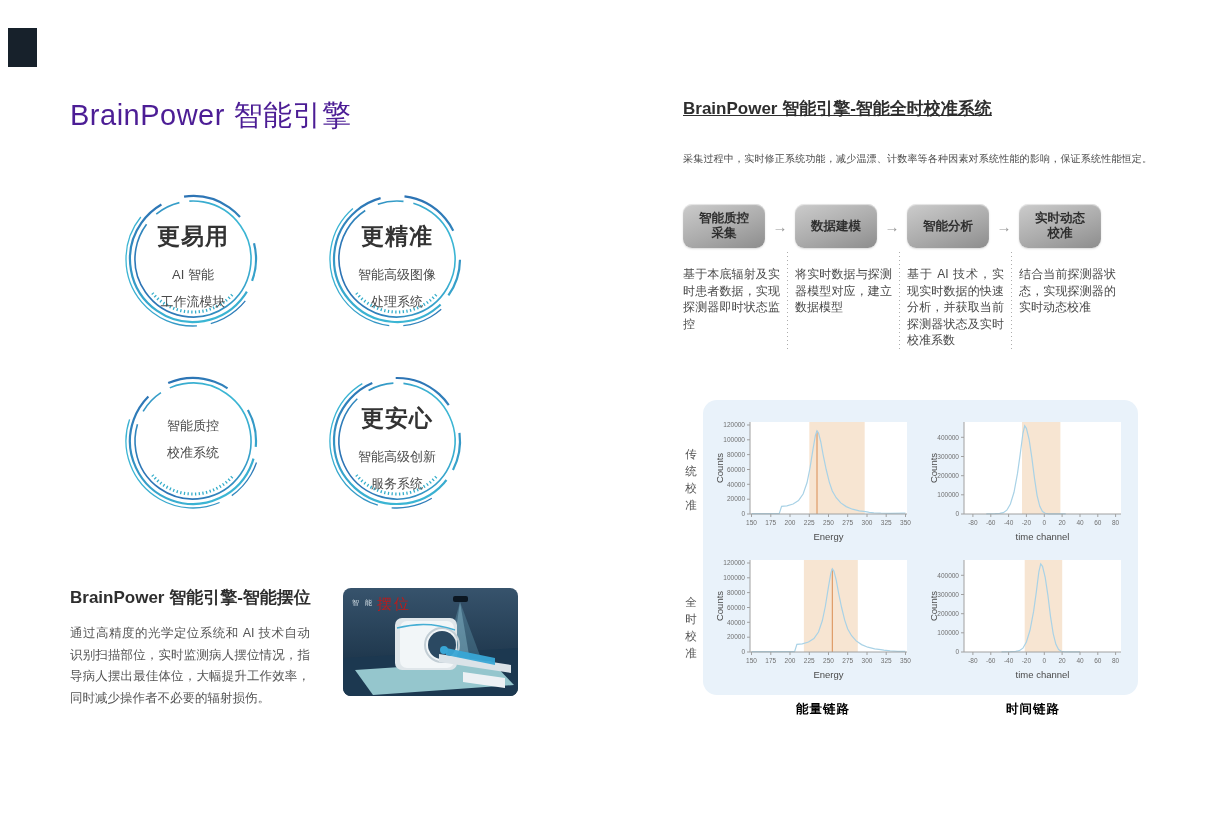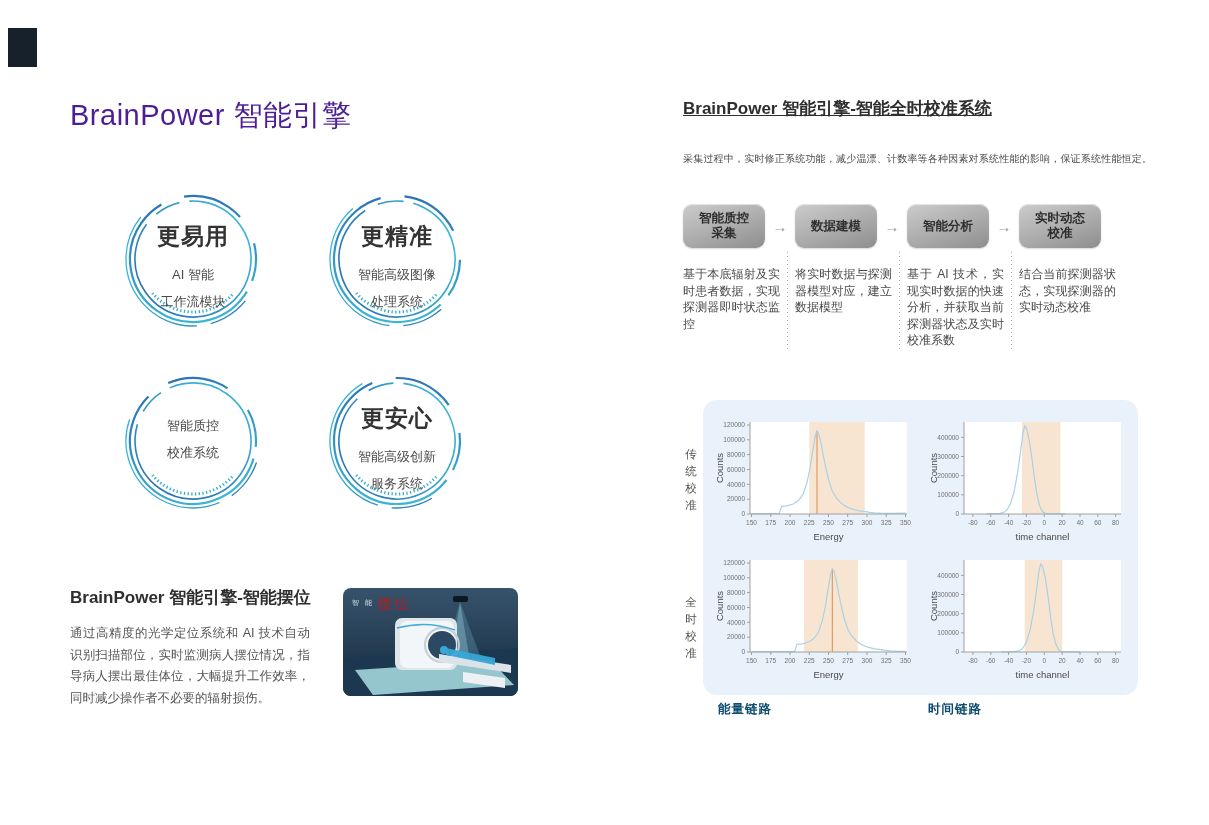--- a/index.html
+++ b/index.html
@@ -55,21 +55,21 @@
   .row-label-2 { top:560px; }
 
   .chart-panel { position:absolute; left:703px; top:400px; width:435px; height:295px;
                  background:#e9f2fa; border-radius:14px;
                  display:grid; grid-template-columns:200px 200px; column-gap:14px; row-gap:6px;
                  padding:14px 4px 12px; justify-content:center; }
   .chart { width:200px; height:130px; }
   svg text { font-family:"Liberation Sans","DejaVu Sans",sans-serif; }
 
   .captions { position:absolute; left:718px; top:701px; width:420px; display:flex; }
-  .caption { flex:1; font-size:12.5px; font-weight:700; color:#0c4a6e; letter-spacing:1px; }
+  .caption { flex:1; text-align:center; font-size:12.5px; font-weight:700; color:#000000; letter-spacing:1px; }
 </style>
 </head>
 <body>
 
 <div id="page">
 
   <div class="corner-tab"></div>
 
   <h1 class="main-title">BrainPower 智能引擎</h1>
 

